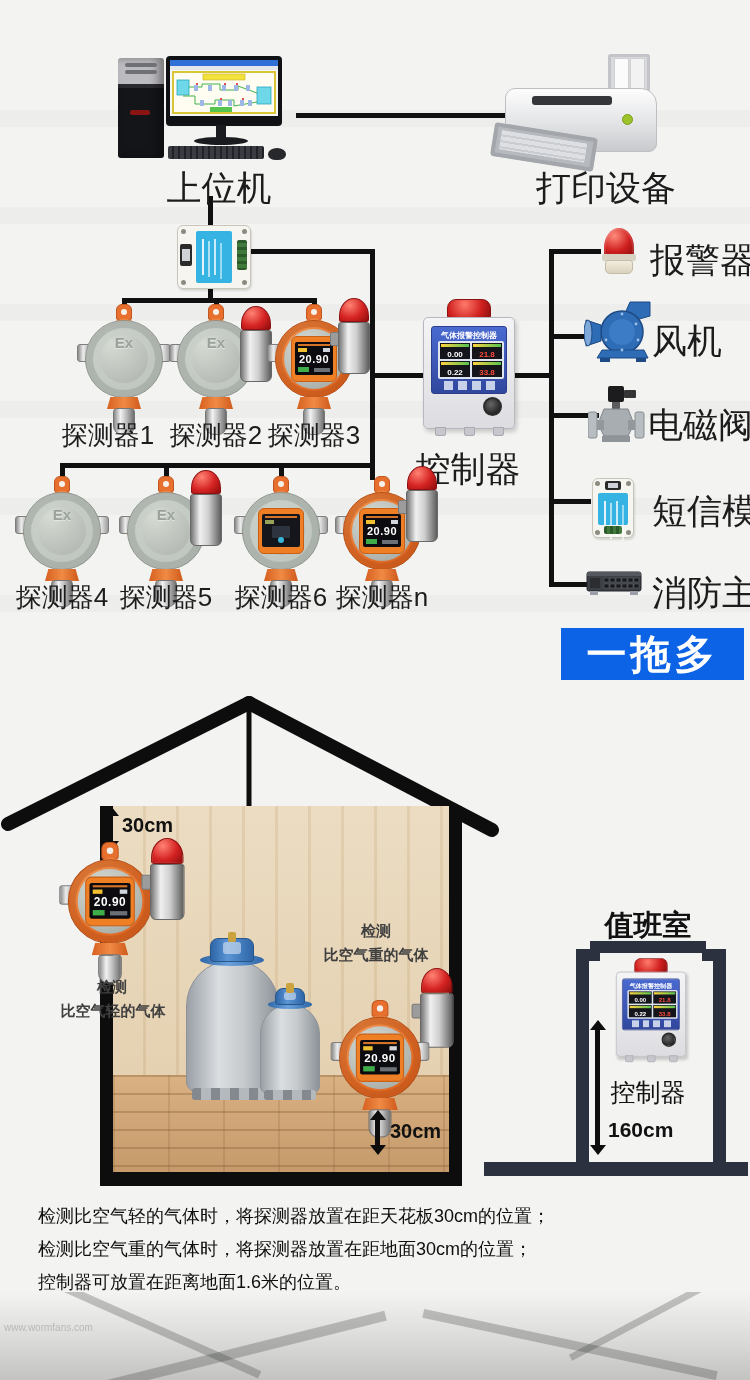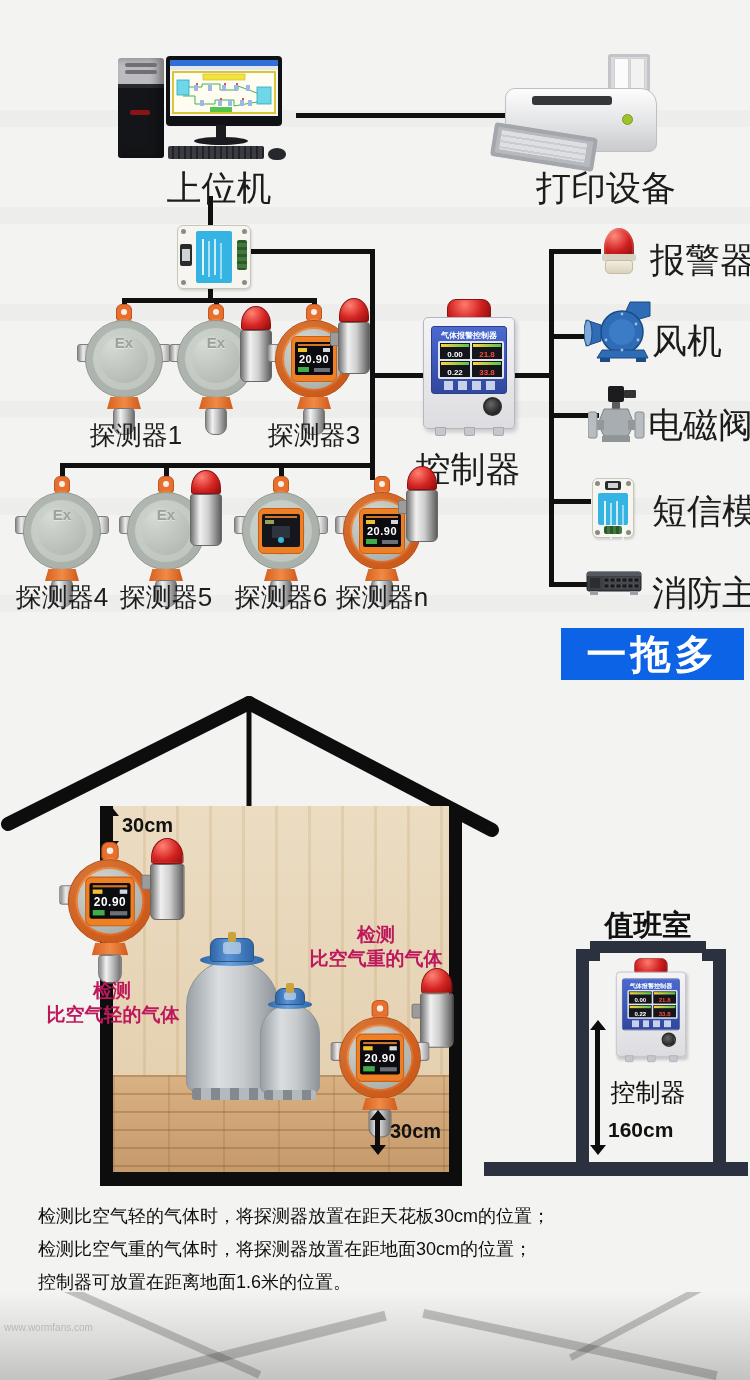--- a/index.html
+++ b/index.html
@@ -122,21 +122,21 @@
   
   .interior{position:absolute;left:100px;top:806px;width:362px;height:380px;box-sizing:border-box;
         border-left:13px solid #0d0d0d;border-right:13px solid #0d0d0d;border-bottom:14px solid #0d0d0d;}
   .wallwood{position:absolute;left:0;top:0;width:336px;height:269px;
         background:repeating-linear-gradient(90deg,#f4ebdb 0 30px,#eadcc5 30px 33px),linear-gradient(180deg,#f6efe2,#efe3cf);
         background-blend-mode:multiply;}
   .floorwood2{position:absolute;left:0;top:269px;width:336px;height:97px;
         background:repeating-linear-gradient(180deg,rgba(130,92,50,.35) 0 2px,transparent 2px 18px),
                    repeating-linear-gradient(90deg,rgba(120,85,45,.18) 0 2px,transparent 2px 55px),
                    linear-gradient(180deg,#d9b183,#c69a6b);}
-  .housetext{position:absolute;font-size:19px;font-weight:600;color:#be185d;text-align:center;white-space:nowrap;}
+  .housetext{position:absolute;font-size:15px;font-weight:600;color:#404040;text-align:center;white-space:nowrap;}
   
   .cyl{position:absolute;}
   .cyl .cbody{position:absolute;border:1px solid #8d9399;box-sizing:border-box;
         background:linear-gradient(90deg,#9aa0a6,#dadee1 35%,#c6cacd 62%,#8d9399);}
   .cyl .collar{position:absolute;background:linear-gradient(90deg,#2e66a8,#5b95d6 40%,#2e66a8);border-radius:8px 8px 3px 3px;border:1px solid #275689;box-sizing:border-box;}
   .cyl .collar:before{content:"";position:absolute;left:28%;top:3px;width:44%;height:55%;background:rgba(230,238,246,.55);border-radius:3px;}
   .cyl .cring{position:absolute;background:linear-gradient(90deg,#2e66a8,#6aa0dc 45%,#2e66a8);border-radius:50%;}
   .cyl .cbase{position:absolute;background:repeating-linear-gradient(90deg,#83898f 0 9px,#b4b9bd 9px 19px);border-radius:3px;}
   .cyl .valve{position:absolute;width:8px;height:10px;background:#caa23e;border-radius:2px;}
   
@@ -278,21 +278,22 @@
     </div>
       </div>
     <div class="nut"></div>
       <div class="stem"></div>
   </div>
   <div class="sounder" style="left:338px;top:298px;">
     <div class="clamp"></div>
       <div class="dome"></div>
       <div class="sbody"></div>
   </div>
-  <div class="lbl small" style="left:76px;top:418px;width:120px;">探测器1</div>
+  <div class="lbl small" style="left:48px;top:418px;width:120px;">探测器1</div>
+  <div class="lbl small" style="left:156px;top:418px;width:120px;">探测器2</div>
   <div class="lbl small" style="left:254px;top:418px;width:120px;">探测器3</div>
 
   <div class="controller" style="left:423px;top:299px;">
     <div class="beacon"></div>
     <div class="box"></div>
     <div class="face">
       <div class="ctitle">气体报警控制器</div>
       <div class="cscreen">
         <div class="tile">
             <span>0.00</span>

